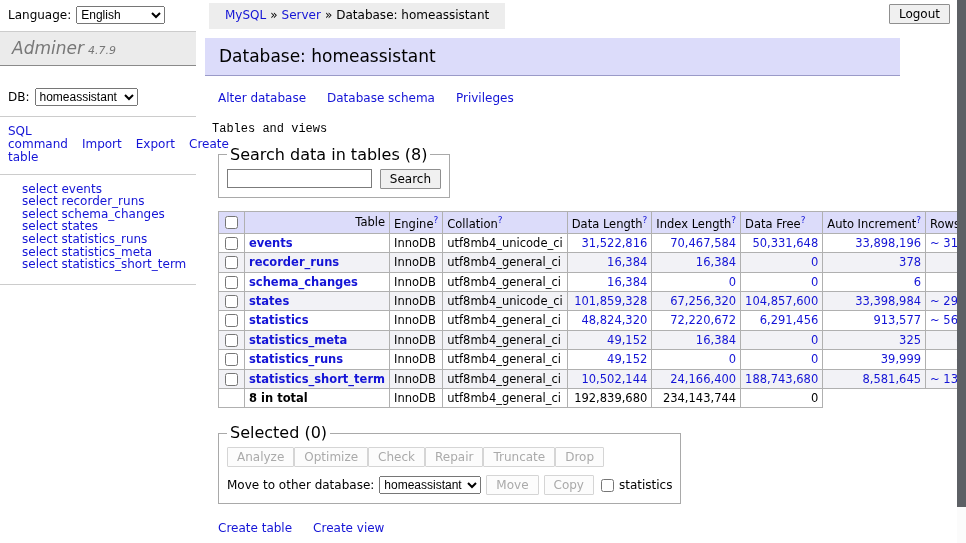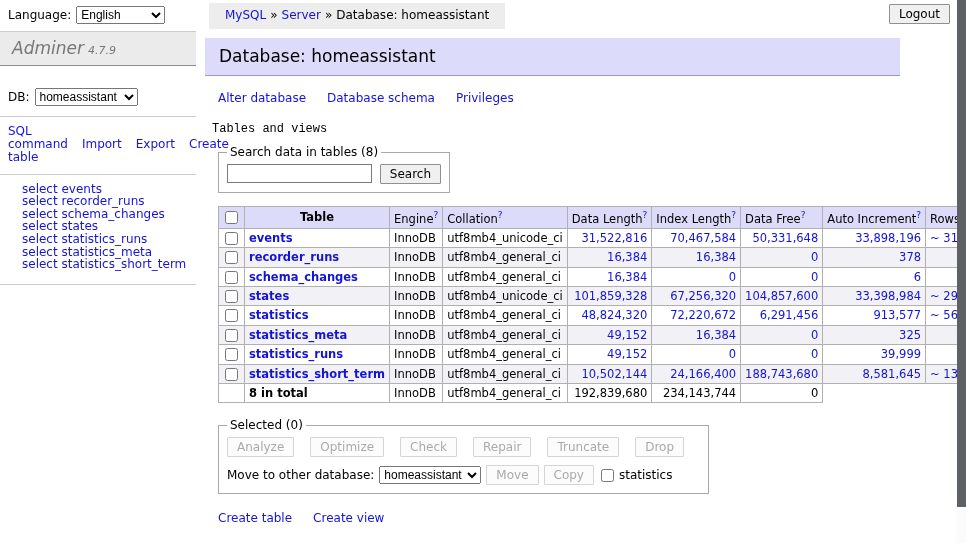--- a/index.html
+++ b/index.html
@@ -38,58 +38,58 @@
     font-size: 17px; font-weight: normal; line-height: 1.1;
   }
   .action-links { margin: 15px 13px 0; }
   .action-links a { margin-right: 21px; }
   h3 { font-size: 12px; font-weight: normal; margin: 16px 7px 8px; font-family: Liberation Mono, monospace; }
 
   fieldset {
     display: inline-block; vertical-align: top; border: 1px solid #a9a9a9;
     margin: 0 0 0 13px; padding: 4px 8px 8px;
   }
-  legend { font-size: 12px; padding: 0 3px; }
+  legend { font-size: 16px; padding: 0 3px; }
   input[type="text"] {
     width: 145px; height: 19px; border: 1px solid #7b7b7b; padding: 1px 3px;
     font-family: inherit; font-size: 12px;
   }
   button {
     font-family: inherit; font-size: 12px; color: #000;
     background: #f0f0f0; border: 1px solid #8f8f8f; border-radius: 1px;
     padding: 2px 9px; cursor: pointer;
   }
   button:disabled { color: #aaa; background: #fcfcfc; border-color: #d5d5d5; cursor: default; }
   .search-fieldset button { margin-left: 4px; }
 
   
   table.data { border-collapse: collapse; margin: 13px 0 0 13px; font-size: 11.5px; }
   .data th, .data td { border: 1px solid #b0b0b0; padding: 2px 4px; white-space: nowrap; height: 14px; }
   .data thead th { background: #dcdcfa; font-weight: normal; text-align: left; }
-  .data thead th.name-col { font-weight: bold; text-align: center; }
+  .data thead th.name-col { font-weight: normal; text-align: right; }
   .data tbody tr:nth-child(even) { background: #f2f2f6; }
   .data td.check-col, .data th.check-col { text-align: center; width: 17px; }
   .data td.num { text-align: right; }
   .data a.name-link { font-weight: bold; }
   .data sup a { font-size: 9px; }
   .data tr.total-row td { background: #fff; }
   .data tr.total-row .name-cell { font-weight: bold; }
   .data col.c-name { width: 118px; }
   .data col.c-engine { width: 42px; }
   .data col.c-coll { width: 100px; }
   .data col.c-dlen { width: 70px; }
   .data col.c-ilen { width: 70px; }
   .data col.c-free { width: 65px; }
   .data col.c-auto { width: 77px; }
   .data col.c-rows { width: 60px; }
   input[type="checkbox"] { width: 13px; height: 13px; margin: 0 2px; vertical-align: middle; }
 
   
   .selected-fieldset { margin-top: 15px; }
-  .bulk-buttons button { margin-right: 16px; }
+  .bulk-buttons button { margin-right: 0; }
   .move-row { margin-top: 8px; white-space: nowrap; }
   .move-row select { width: 102px; font-size: 12px; margin: 0 5px; }
   .move-row button { margin-right: 5px; }
   .move-row label { margin-left: 3px; }
 
   .footer-links { margin: 17px 13px 0; }
   .footer-links a { margin-right: 21px; }
 
   
   .scrollbar { position: absolute; top: 0; right: 0; width: 9px; height: 543px; background: #fbfbfb; }

